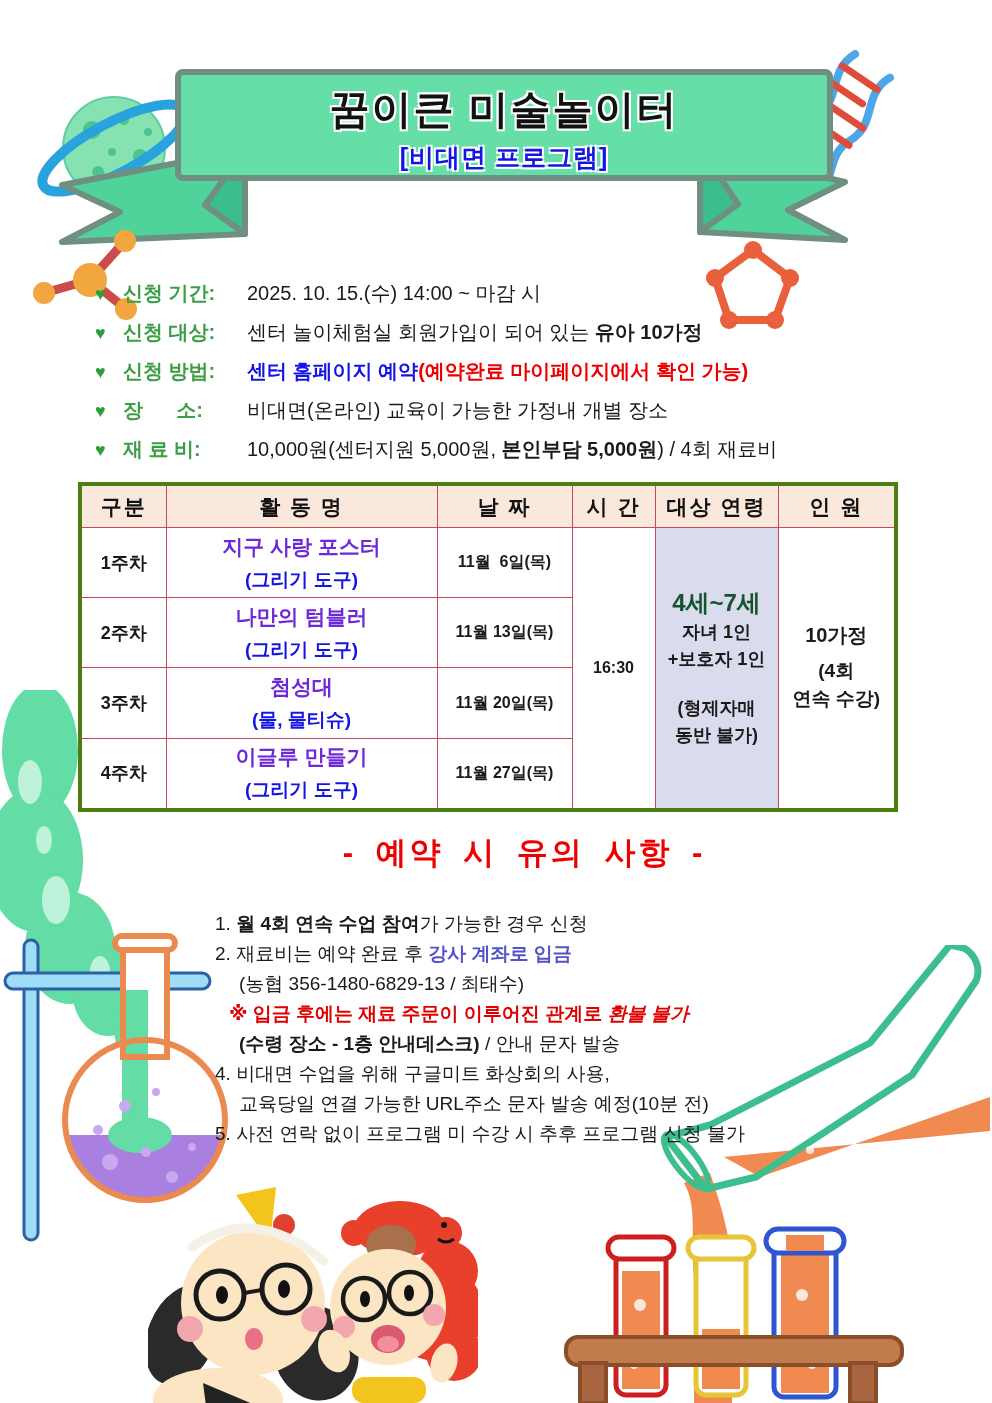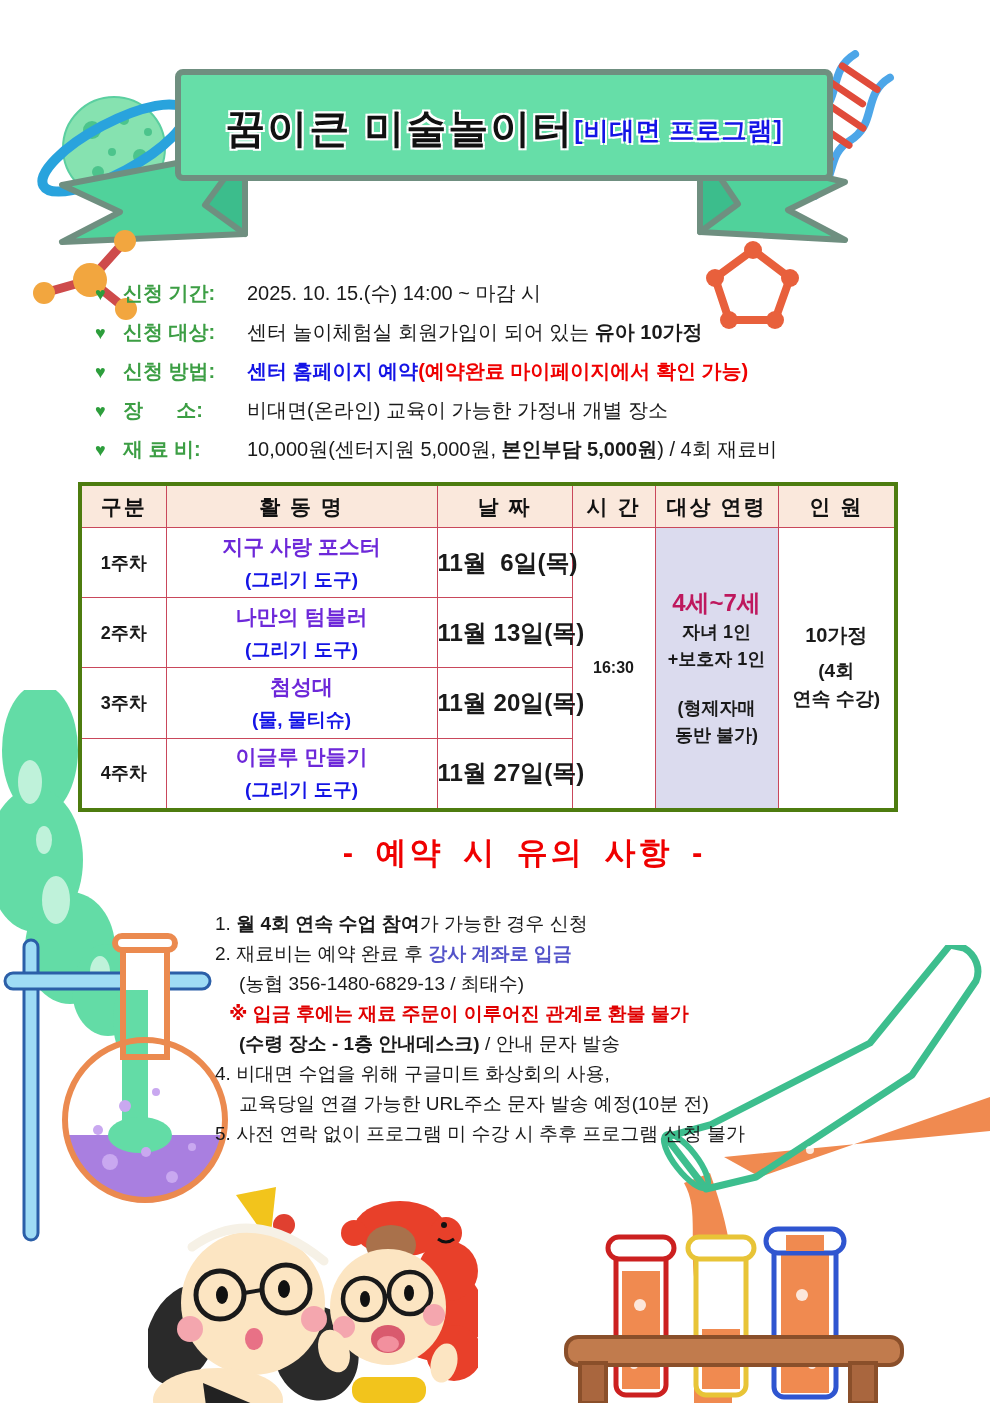--- a/index.html
+++ b/index.html
@@ -3,21 +3,21 @@
 <meta charset="utf-8">
 <style>
   html,body{margin:0;padding:0;background:#ffffff;}
   body{font-family:"Liberation Sans","DejaVu Sans",sans-serif;color:#1a1a1a;}
   .page{position:relative;width:992px;height:1403px;background:#ffffff;overflow:hidden;}
   .deco{position:absolute;pointer-events:none;}
   .z1{z-index:1}.z2{z-index:2}
 
   
   .banner-text{position:absolute;left:178px;top:78px;width:652px;height:100px;z-index:3;
-    display:flex;flex-direction:row;align-items:center;justify-content:center;}
+    display:flex;flex-direction:column;align-items:center;justify-content:center;}
   .banner-title{font-size:40px;font-weight:800;color:#111;letter-spacing:2px;
     text-shadow:-2px -2px 0 #fff,2px -2px 0 #fff,-2px 2px 0 #fff,2px 2px 0 #fff;}
   .banner-sub{font-size:25px;font-weight:800;color:#1414e6;margin-top:4px;letter-spacing:1px;
     text-shadow:-2px -2px 0 #fff,2px -2px 0 #fff,-2px 2px 0 #fff,2px 2px 0 #fff;}
 
   
   .info{position:absolute;left:95px;top:282px;width:820px;z-index:3;}
   .info-row{display:flex;align-items:baseline;margin-bottom:15px;font-size:20px;line-height:23px;}
   .heart{color:#2d9e3c;font-size:18px;width:28px;flex:0 0 28px;}
   .ilabel{color:#3c9e44;font-weight:700;width:124px;flex:0 0 124px;white-space:pre;}
@@ -27,39 +27,39 @@
   .red{color:#ef0000;font-weight:800;}
 
   
   table.sched{position:absolute;left:78px;top:482px;z-index:3;border-collapse:collapse;
     table-layout:fixed;width:816px;border:4px solid #4d7c0f;}
   table.sched td,table.sched th{border:1.5px solid #c9485b;text-align:center;vertical-align:middle;padding:0;}
   table.sched th{background:#fae8dc;font-size:21px;font-weight:600;height:41px;letter-spacing:2px;color:#111;}
   .rweek{font-size:18px;font-weight:600;}
   .ract{font-size:21px;font-weight:700;color:#6d28d9;}
   .rtool{font-size:19px;font-weight:700;color:#1414e6;margin-top:6px;}
-  .rdate{font-size:24px;font-weight:600;white-space:pre;}
+  .rdate{font-size:16px;font-weight:600;white-space:pre;}
   .rtime{font-size:16px;font-weight:600;}
   .agecell{background:#dbdbee;}
-  .agehead{color:#be185d;font-size:24px;font-weight:800;}
+  .agehead{color:#14532d;font-size:24px;font-weight:800;}
   .ageline{font-size:18px;font-weight:600;line-height:27px;}
   .agegap{height:22px;}
   .capline1{font-size:20px;font-weight:600;margin-bottom:8px;}
   .capline{font-size:19px;font-weight:600;line-height:28px;}
 
   
   .nhead{position:absolute;left:0;top:832px;width:992px;text-align:center;z-index:3;
     color:#ef0000;font-size:31px;font-weight:800;letter-spacing:3px;word-spacing:8px;padding-left:28px;}
   .notes{position:absolute;left:215px;top:912px;width:640px;z-index:3;font-size:19px;}
   .nline{height:30px;line-height:24px;white-space:pre;}
   .indent1{padding-left:14px;}
   .indent2{padding-left:24px;}
   .purple{color:#5353c9;font-weight:800;}
   .redline{color:#e00000;font-weight:600;}
-  .redline .b{font-weight:800;color:#e00000;}
+  .redline .b{font-weight:800;color:#e00000;font-style:italic;}
   .redbold{color:#e00000;font-weight:800;}
 </style>
 </head>
 <body>
 
 <div class="page">
 
   <svg class="deco z1" style="left:28px;top:60px;" width="172" height="172" viewBox="0 0 172 172">
     <circle cx="86" cy="88" r="51" fill="#86e2b0" stroke="#5bcfa0" stroke-width="2"></circle>
     <g fill="#4cc48c">

